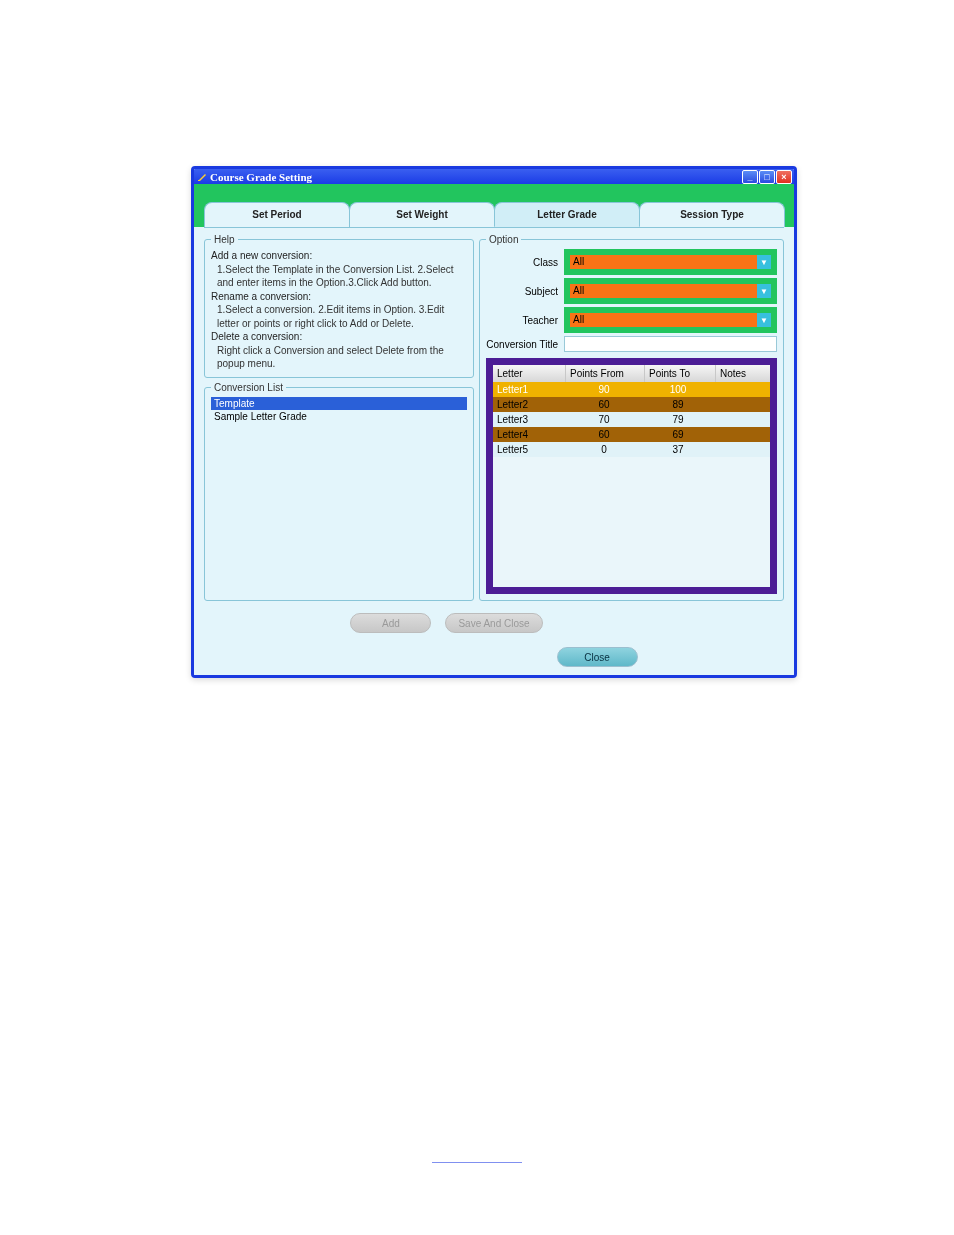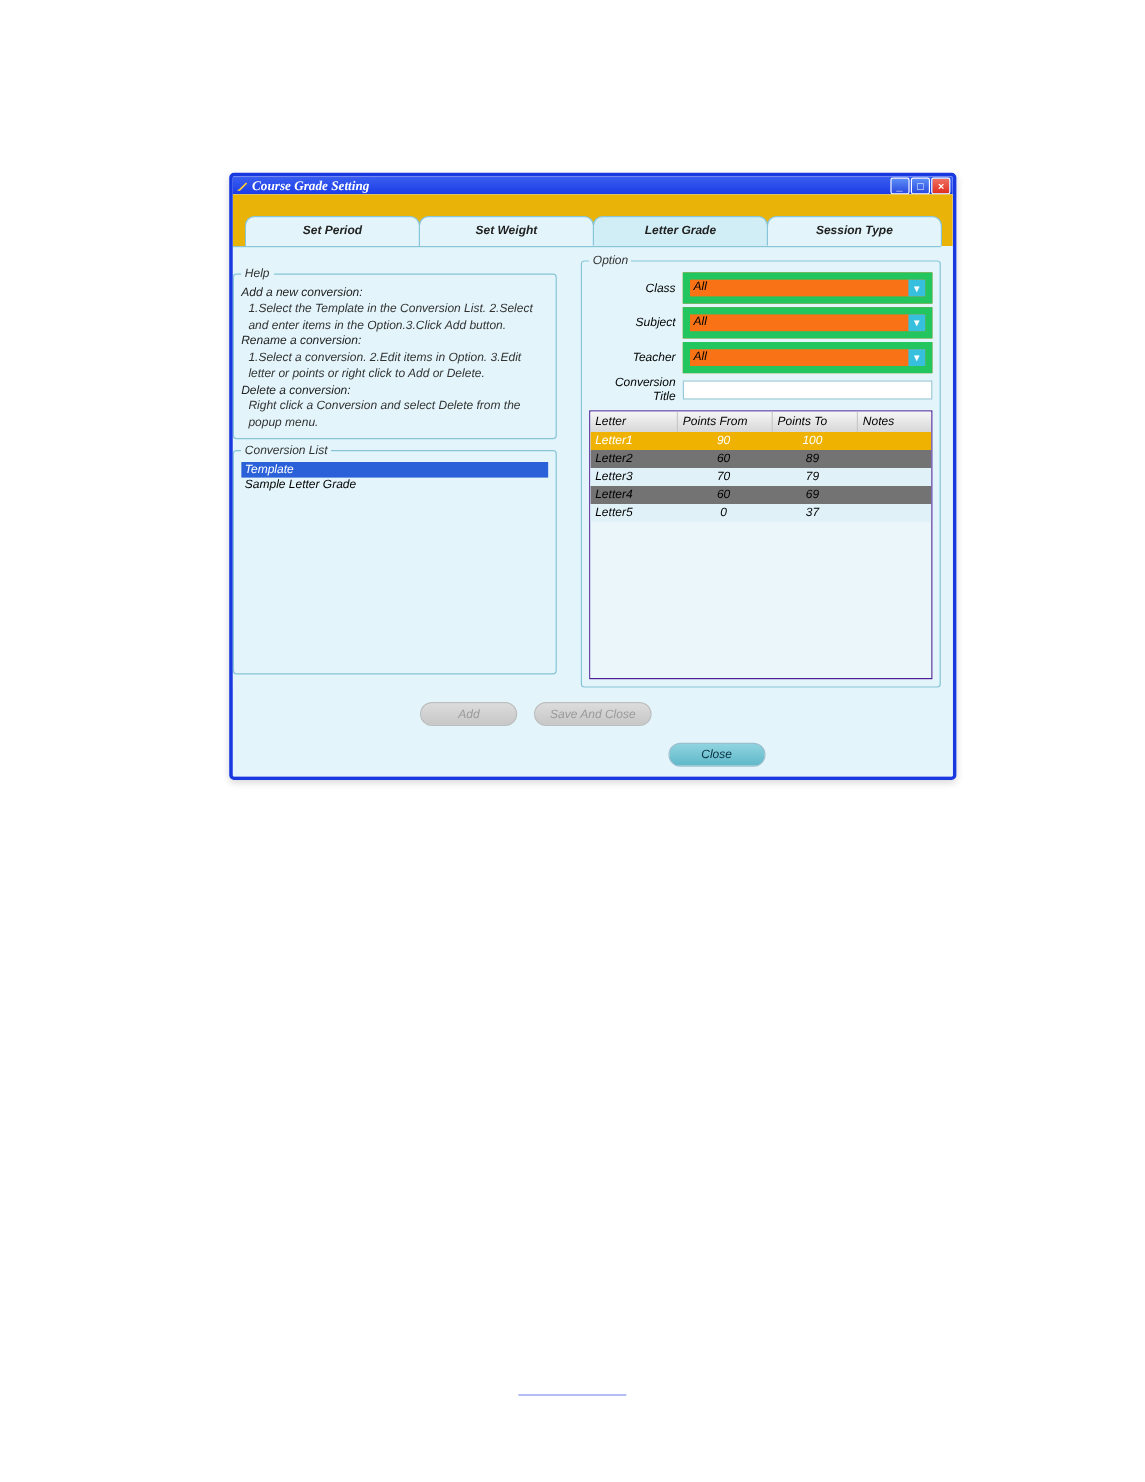--- a/index.html
+++ b/index.html
@@ -8,27 +8,26 @@
     width: 954px;
     height: 1235px;
     background: #ffffff;
     font-family: Tahoma, Arial, sans-serif;
     font-size: 10px;
     position: relative;
   }
   .window {
     position: absolute;
     left: 191px;
-    top: 144px;
+    top: 166px;
     width: 600px;
     border: 3px solid #1939e0;
     border-radius: 4px;
     overflow: hidden;
     box-shadow: 0 2px 6px rgba(0,0,0,0.15);
-    font-style: italic;
   }
   .title-bar {
     height: 15px;
     background: linear-gradient(to bottom, #3a5ff0, #1b3ce6);
     display: flex;
     align-items: center;
     padding: 0 2px 0 3px;
     color: #ffffff;
     font-size: 10px;
     font-weight: bold;
@@ -51,21 +50,21 @@
     cursor:pointer;
   }
   .win-btn.close { background: linear-gradient(to bottom,#f07060,#e03020); }
   .client {
     background: #e3f5fb;
     padding: 0;
   }
   .tabs-row {
     display:flex;
     padding: 18px 10px 0 10px;
-    background:#eab308;
+    background:#22c55e;
     position:relative;
     border-bottom: none;
   }
   .tab {
     flex: 1;
     text-align:center;
     padding: 6px 0 6px 0;
     border:1px solid #88c5d8;
     border-bottom:none;
     border-radius: 8px 8px 0 0;
@@ -77,26 +76,25 @@
     color:#222;
   }
   .tab.active {
     background:#d1eef7;
     position:relative;
     z-index:2;
     border-bottom:1px solid #d1eef7;
   }
   .tab-panel {
     border-top:1px solid #88c5d8;
-    margin:0 10px 8px 0;
+    margin:0 10px 8px 10px;
     padding: 6px 0 0 0;
     display:flex;
-    gap:20px;
+    gap:5px;
     background:#e3f5fb;
-    align-items:center;
   }
   .left-col { flex: 0 0 270px; display:flex; flex-direction:column; gap:4px;}
   .right-col { flex:1; }
   fieldset {
     border:1px solid #88c5d8;
     border-radius:3px;
     margin:0; padding:4px 6px 6px 6px;
   }
   legend { font-size:10px; color:#333; padding:0 3px;}
   .help-body { font-size:10px; color:#333; line-height:1.35;}
@@ -136,36 +134,36 @@
   .combo .drop {
     width:14px; background:#37c0de; color:#fff;
     display:flex; align-items:center; justify-content:center;
     font-size:8px;
   }
   .text-input {
     border:1px solid #99c9d8; height:14px; background:#fff;
     font-size:10px; padding:0 3px;
   }
   .grid {
-    border:1px solid #4c1d95;
+    border:7px solid #4c1d95;
   }
   .grid-head {
     display:flex;
     background: linear-gradient(to bottom,#f6f6f6,#d7d7d7);
     font-size:10px;
   }
   .gh { padding:3px 4px; border-right:1px solid #c8c8c8;}
   .gh.c1{width:64px;} .gh.c2{width:70px;} .gh.c3{width:62px;} .gh.c4{flex:1;border-right:none;}
   .grid-body { height:205px; background:#eaf6fa; overflow:auto;}
   .gr { display:flex; font-size:10px;}
   .gc { padding:2px 4px;}
   .gc.c1{width:64px;} .gc.c2{width:70px;text-align:center;} .gc.c3{width:62px;text-align:center;} .gc.c4{flex:1;}
   .gr.sel { background:#f0b200; color:#ffffff;}
   .gr.alt { background:#e0f2f8;}
-  .gr.norm{ background:#737373;}
+  .gr.norm{ background:#a16207;}
   .btn-row {
     display:flex; justify-content:center; gap:14px;
     padding:4px 0 8px 0;
   }
   .btn {
     min-width:55px; height:18px; border-radius:10px;
     border:1px solid #9bbfcf;
     font-size:10px;
     display:flex; align-items:center; justify-content:center;
     padding:0 12px;

